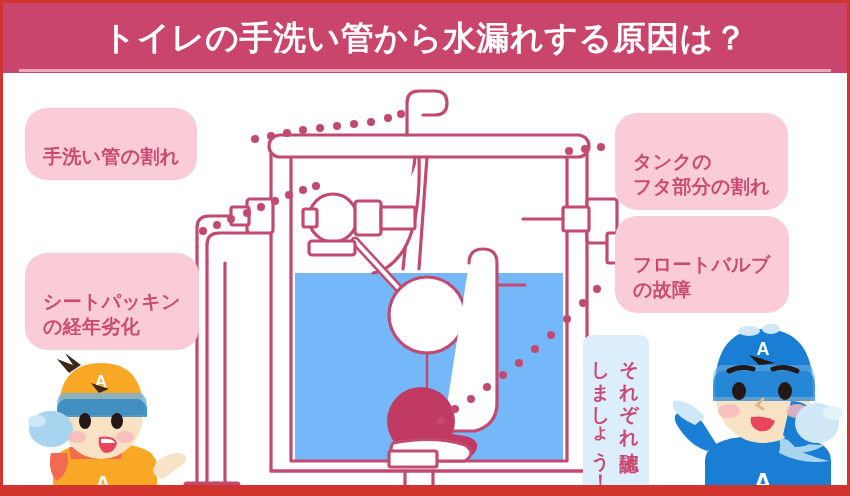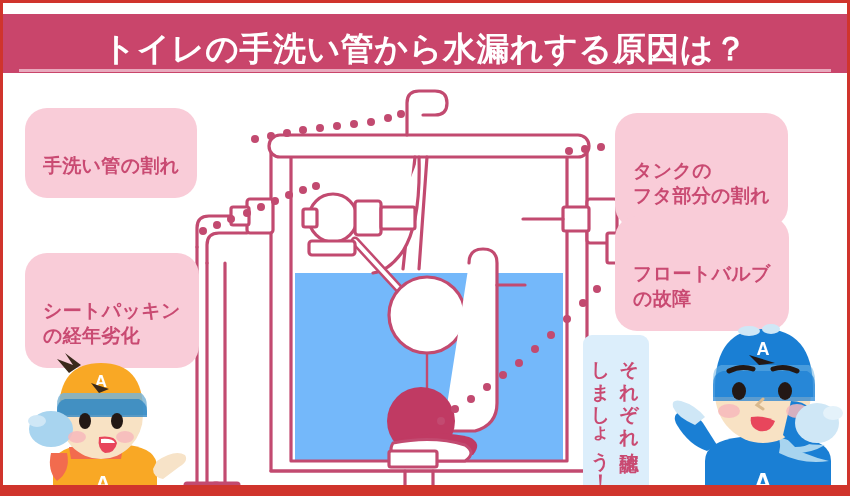--- a/index.html
+++ b/index.html
@@ -18,21 +18,20 @@
 
   
   #header {
     position: absolute;
     left: 0; top: 0;
     width: 844px; height: 70px;
     background: #c9456b;
     display: flex;
     align-items: center;
     justify-content: center;
-    margin-top: 11px;
   }
   #header-title {
     color: #ffffff;
     font-size: 33px;
     font-weight: bold;
     letter-spacing: 0.5px;
     white-space: nowrap;
     text-shadow: 0 0 1px #c9456b;
   }
   #header-rule {
@@ -52,21 +51,21 @@
 
   
   .pill {
     position: absolute;
     background: #f9ccd8;
     color: #c94a72;
     border-radius: 22px;
     font-size: 19px;
     font-weight: bold;
     line-height: 1.32;
-    padding: 20px 18px;
+    padding: 11px 18px;
     white-space: pre-line;
     letter-spacing: 0.3px;
   }
   #pill-0 { left: 22px;  top: 35px;  }
   #pill-1 { left: 22px;  top: 180px; }
   #pill-2 { left: 612px; top: 40px;  }
   #pill-3 { left: 612px; top: 143px; }
 
   
   .dots { position: absolute; left: 0; top: 0; width: 844px; height: 420px; pointer-events: none; }

